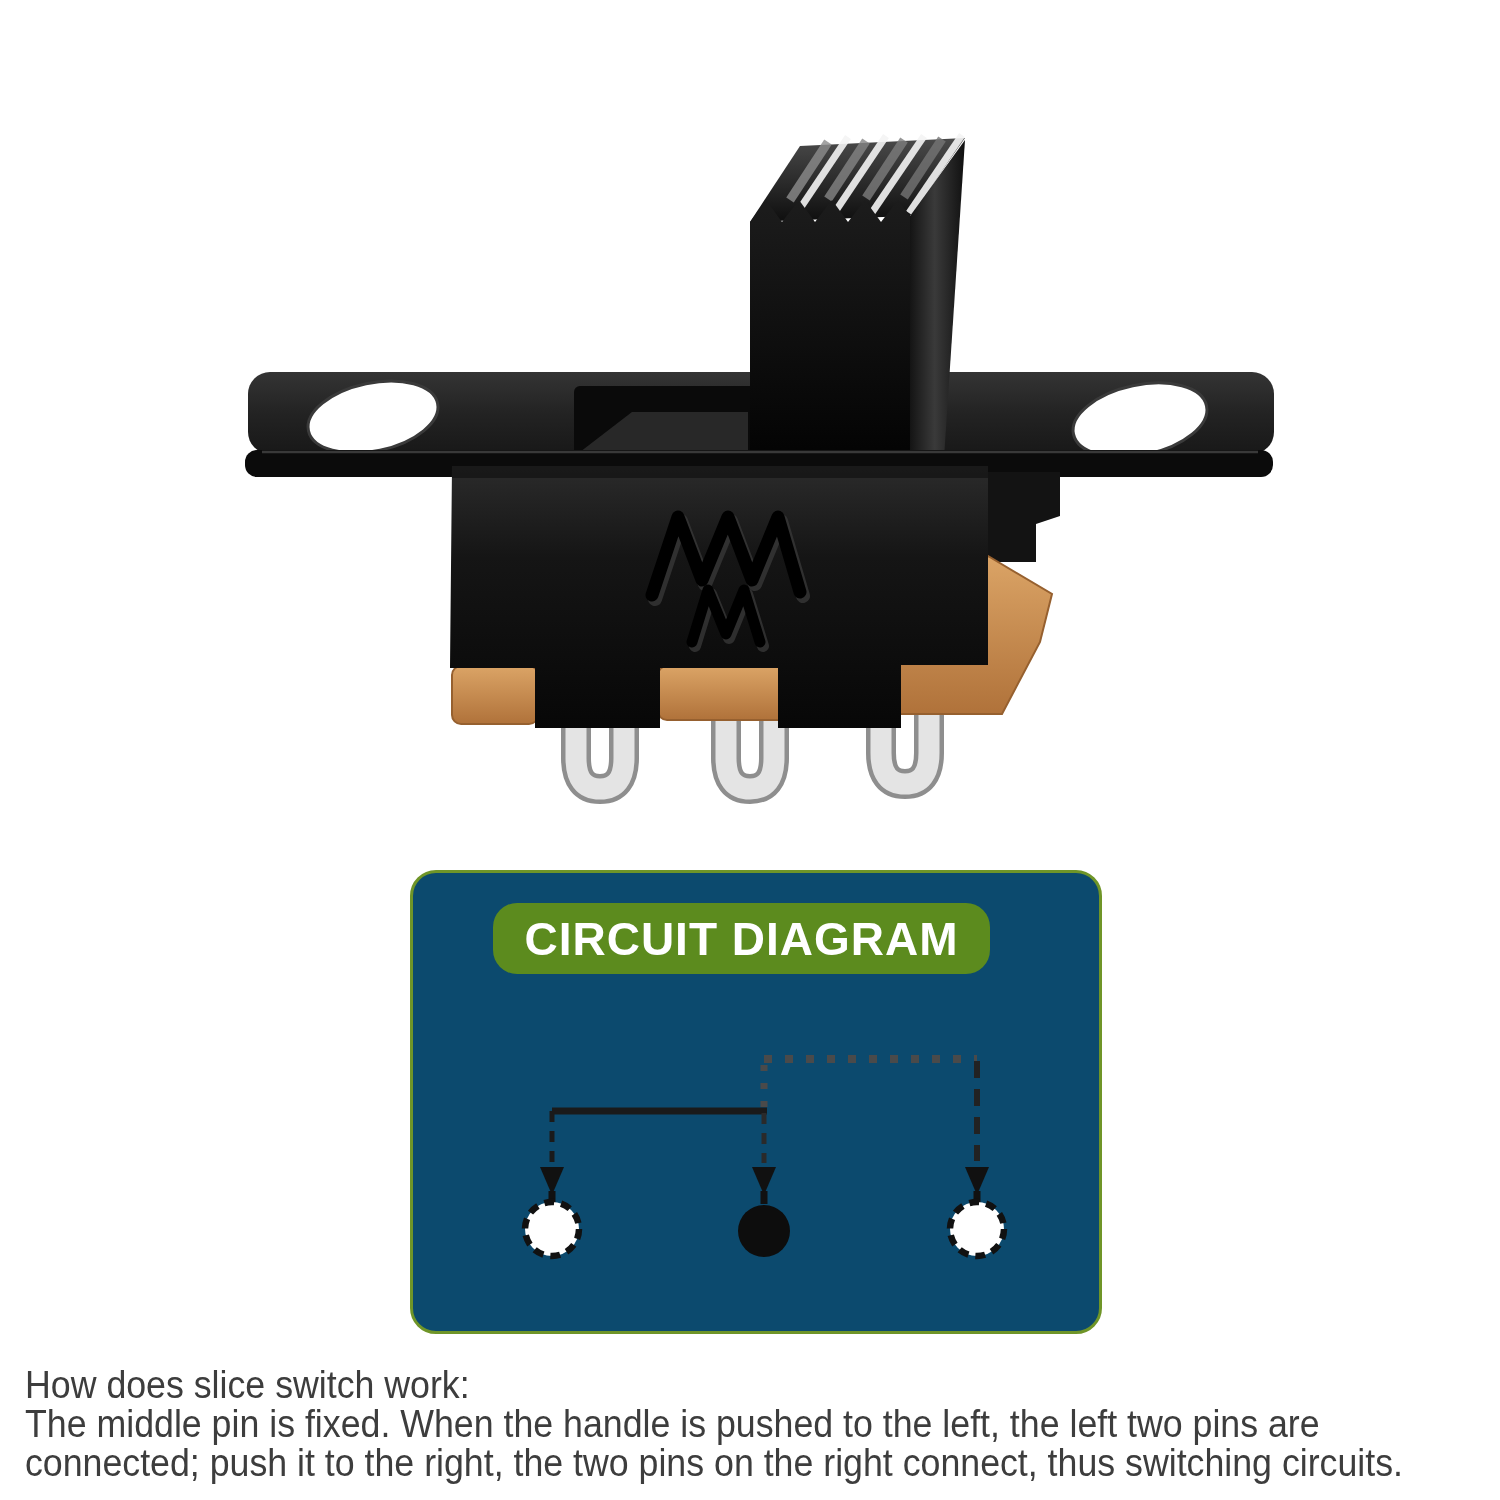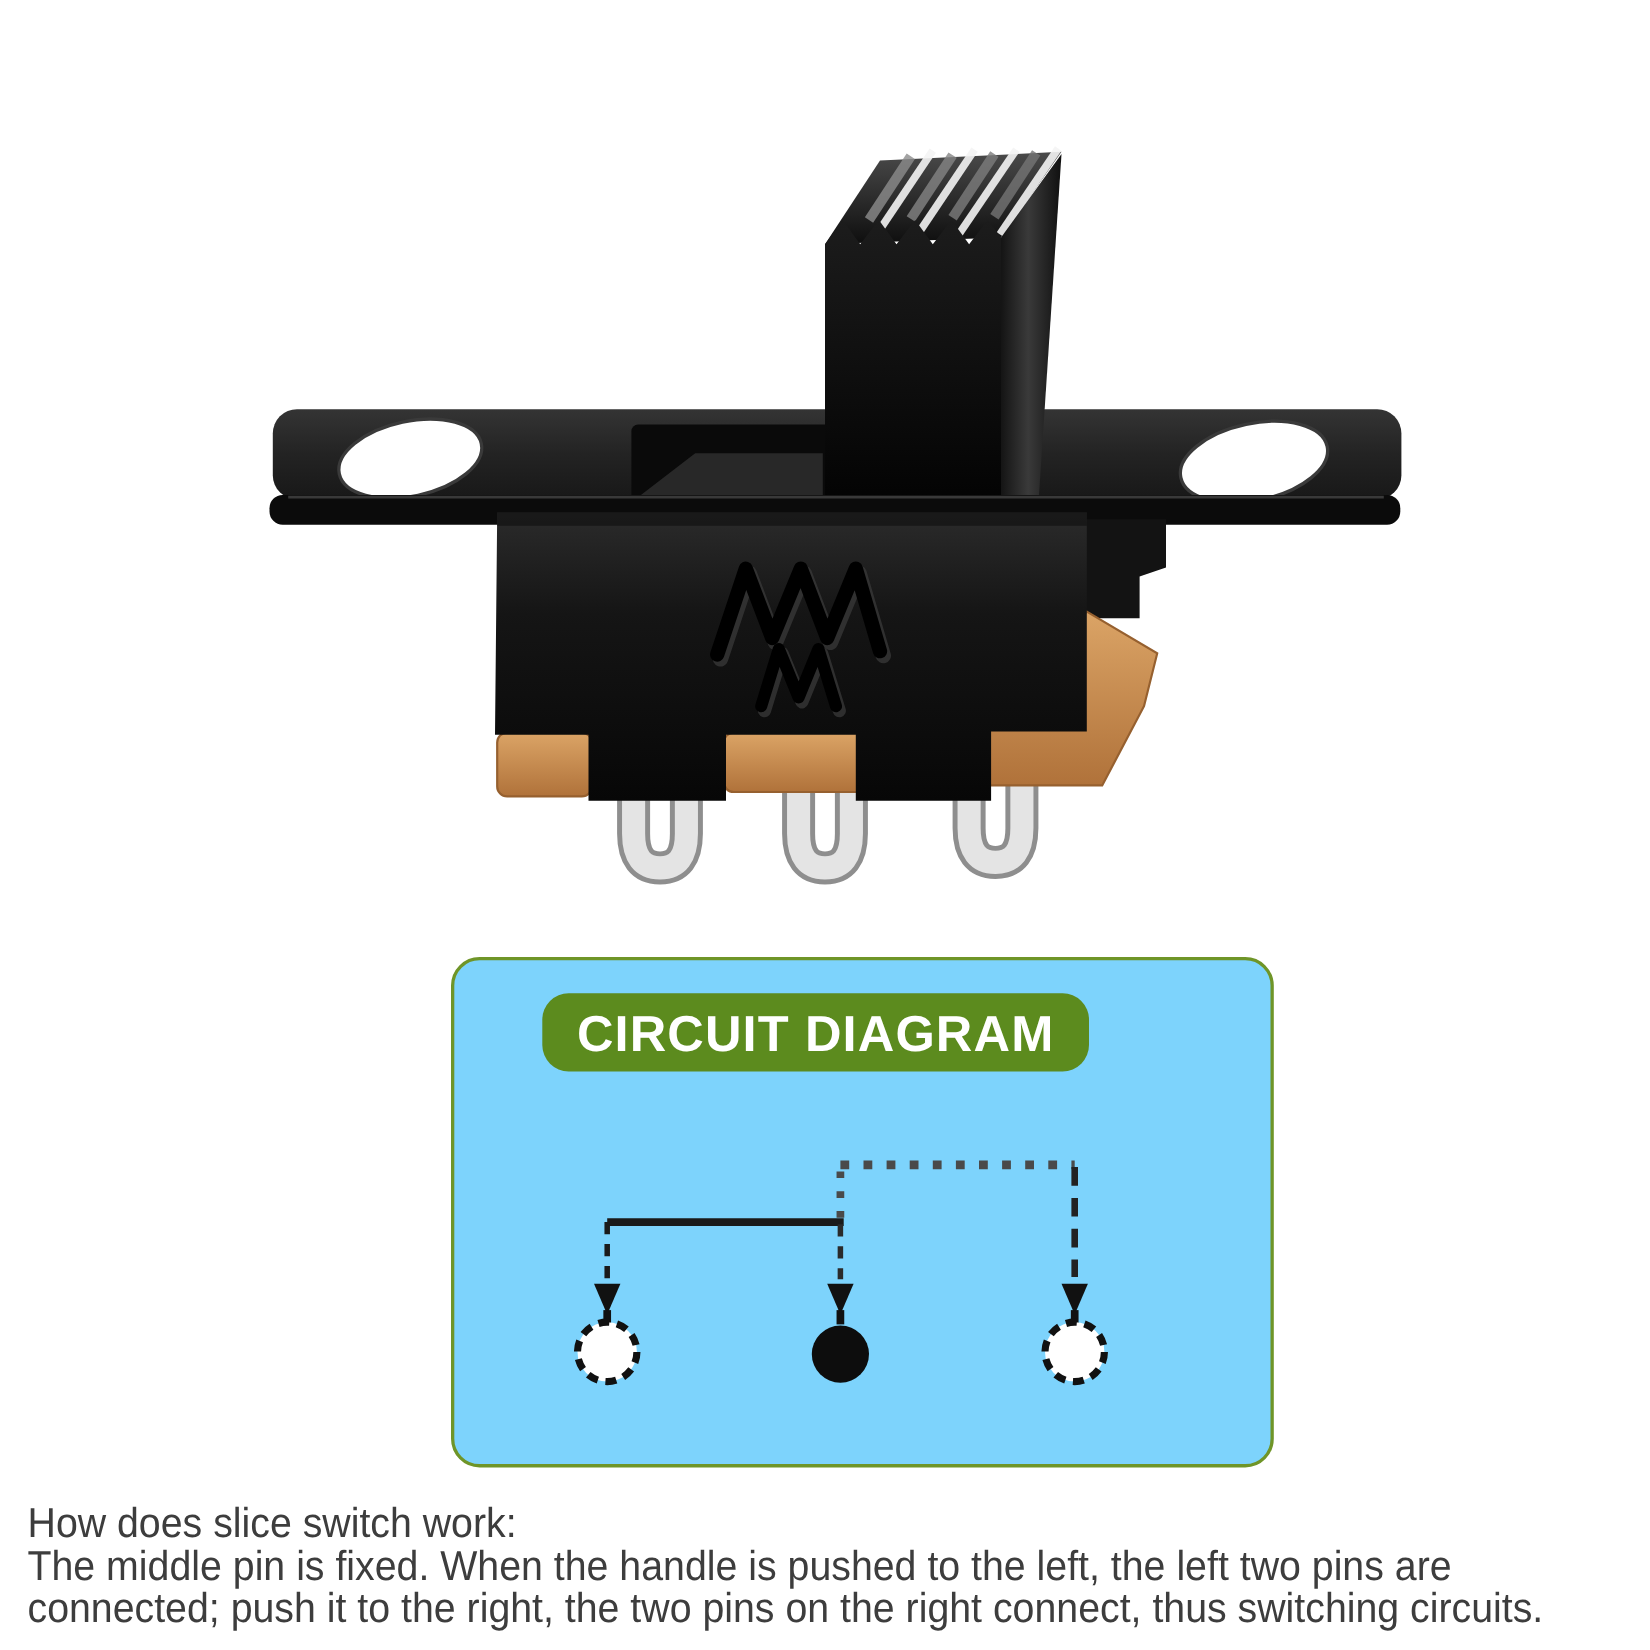--- a/index.html
+++ b/index.html
@@ -1,20 +1,20 @@
 <!DOCTYPE html>
 <html><head>
 <meta charset="utf-8">
 <style>
   html,body{margin:0;padding:0;background:#ffffff;overflow:hidden;}
   .stage{position:relative;width:1500px;height:1500px;background:#ffffff;overflow:hidden;
          font-family:"Liberation Sans", sans-serif;}
   .photo-svg{position:absolute;left:0;top:0;}
-  .panel{position:absolute;left:410px;top:870px;width:748px;height:464px;
-         border:3px solid #6f9528;border-radius:26px;background:#7dd3fc;box-sizing:border-box;}
+  .panel{position:absolute;left:410px;top:870px;width:692px;height:464px;
+         border:3px solid #6f9528;border-radius:26px;background:#0c4a6e;box-sizing:border-box;}
   .pill{position:absolute;left:80px;top:30px;width:497px;height:71px;background:#5c8b1e;
         border-radius:24px;display:flex;align-items:center;justify-content:center;
         color:#ffffff;font-size:46px;font-weight:bold;letter-spacing:1px;}
   .diagram-svg{position:absolute;left:28px;top:148px;}
   .desc{position:absolute;left:25px;top:1366px;color:#3d3d3d;font-size:38px;line-height:39px;
         white-space:nowrap;transform:scaleX(0.94);transform-origin:0 0;}
   .desc div{white-space:nowrap;}
 </style>
 </head>
 <body>

